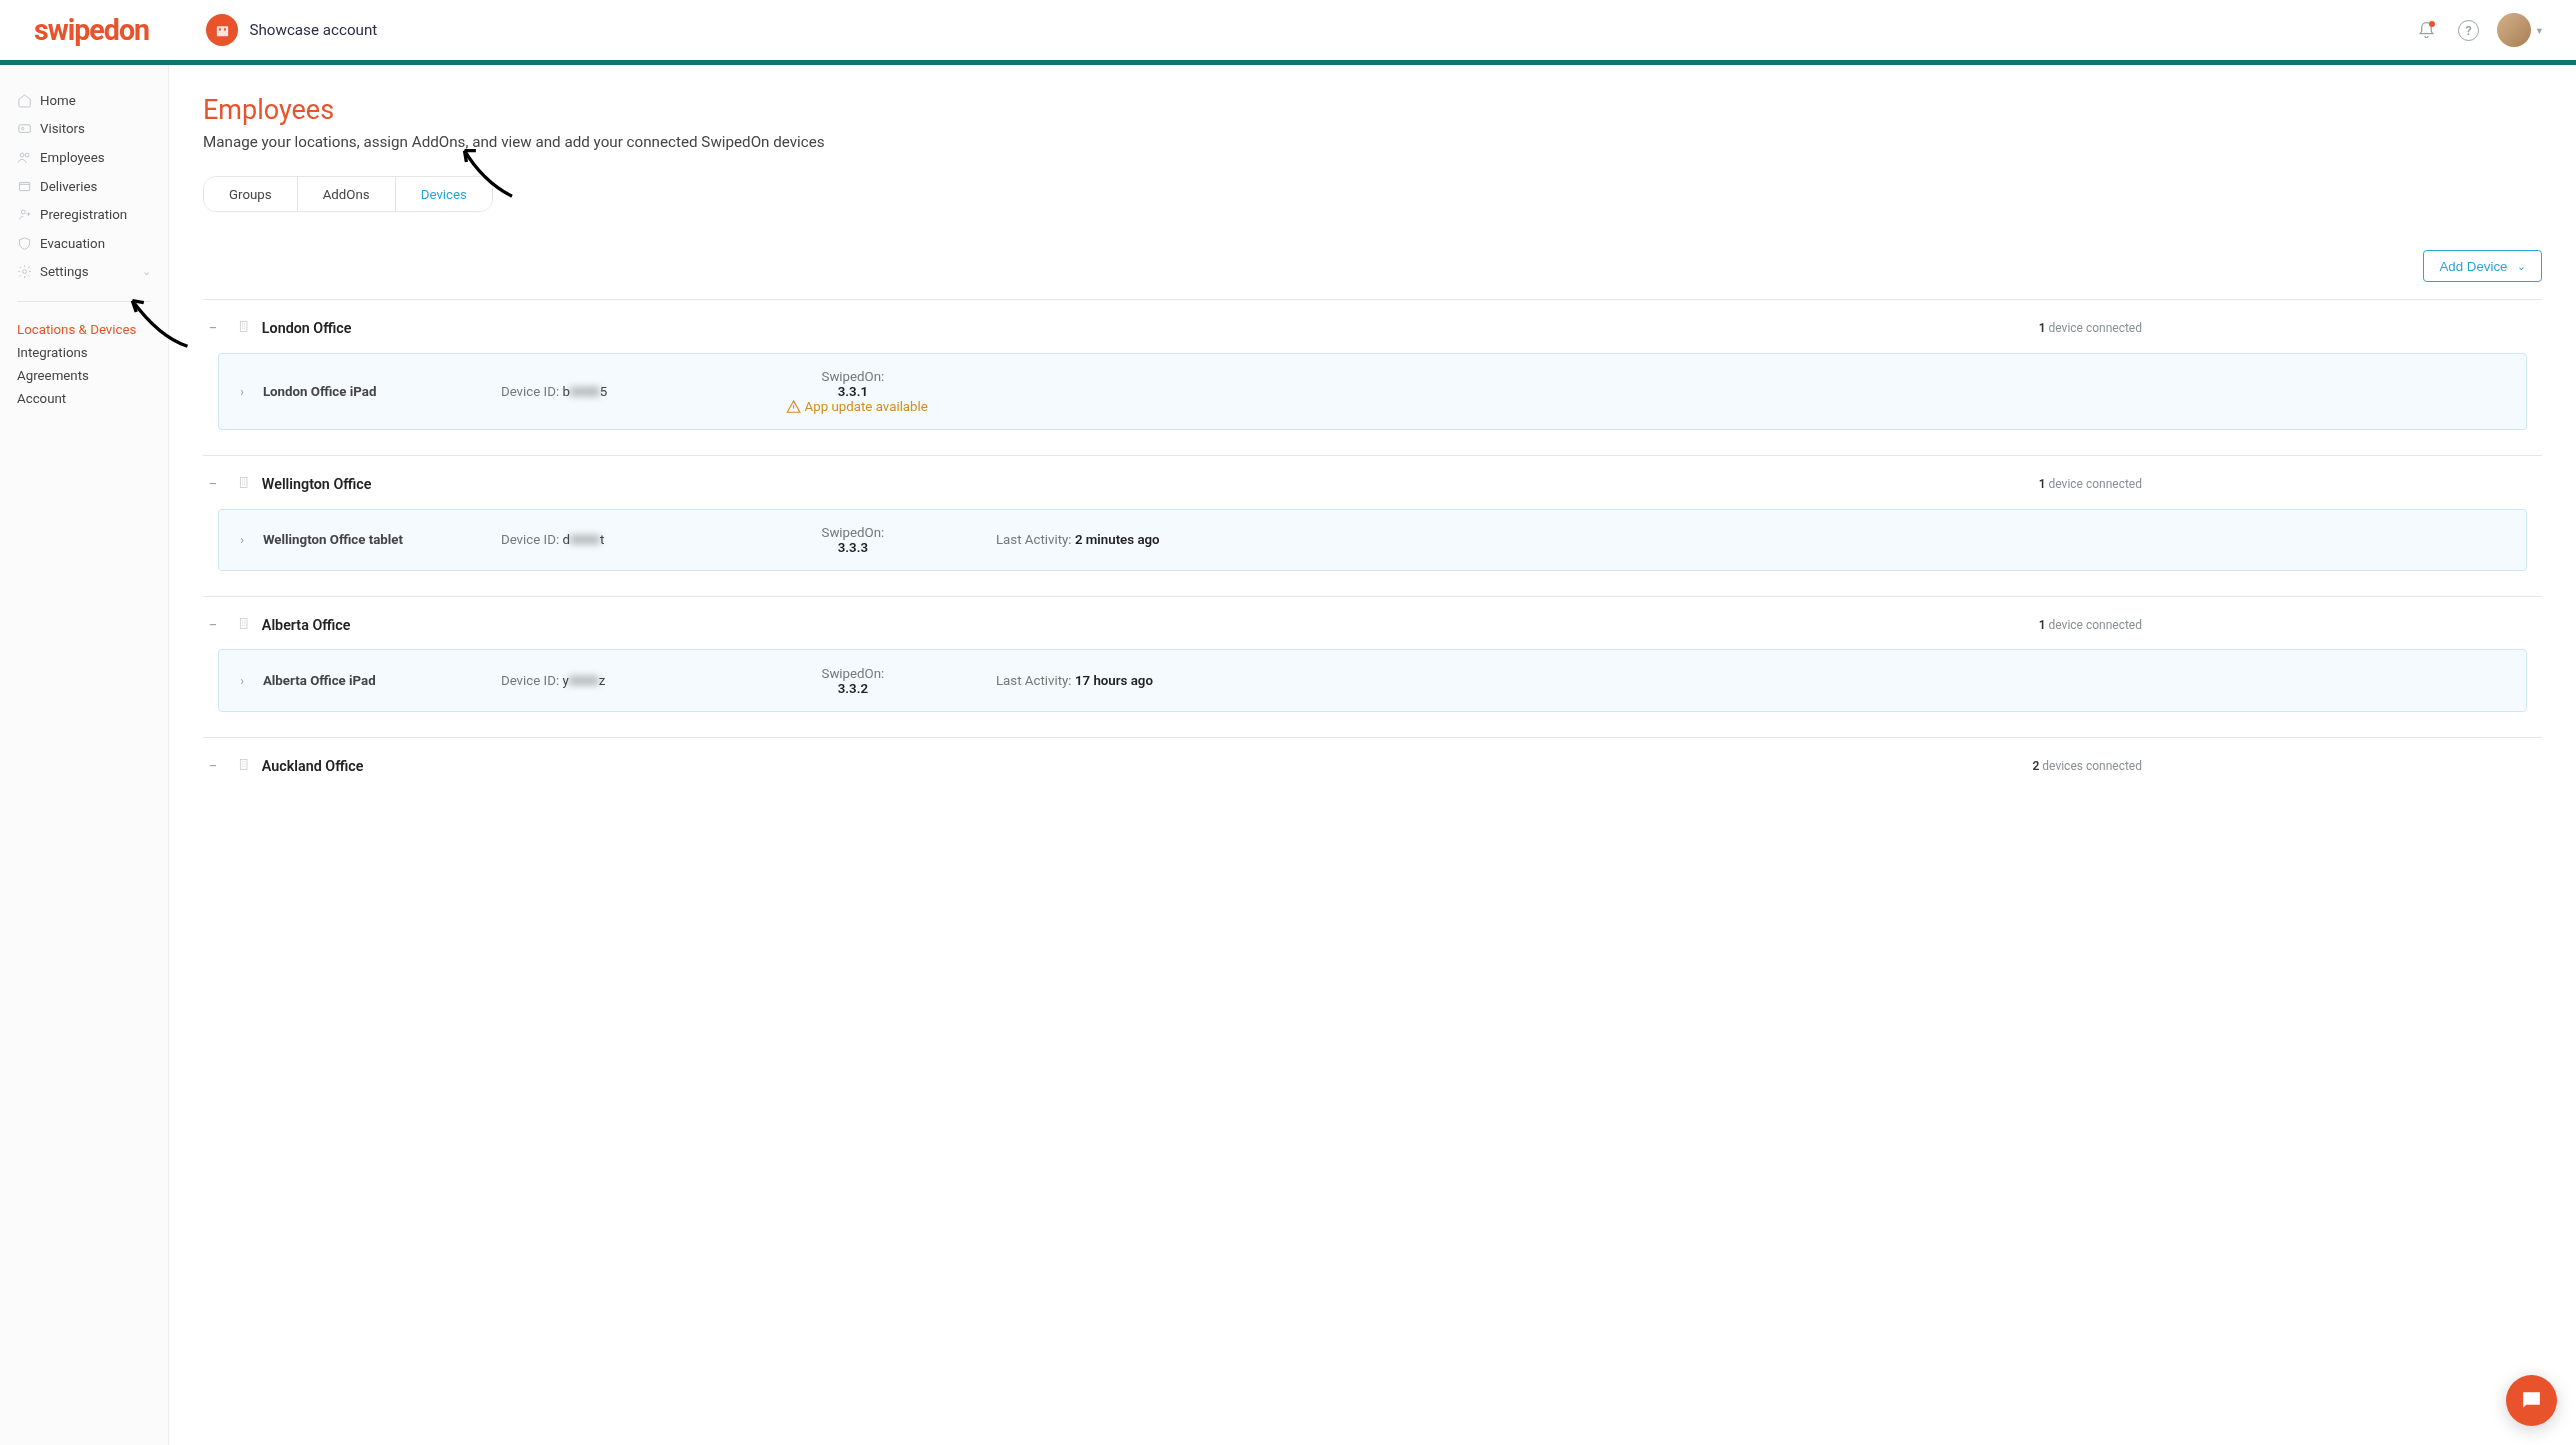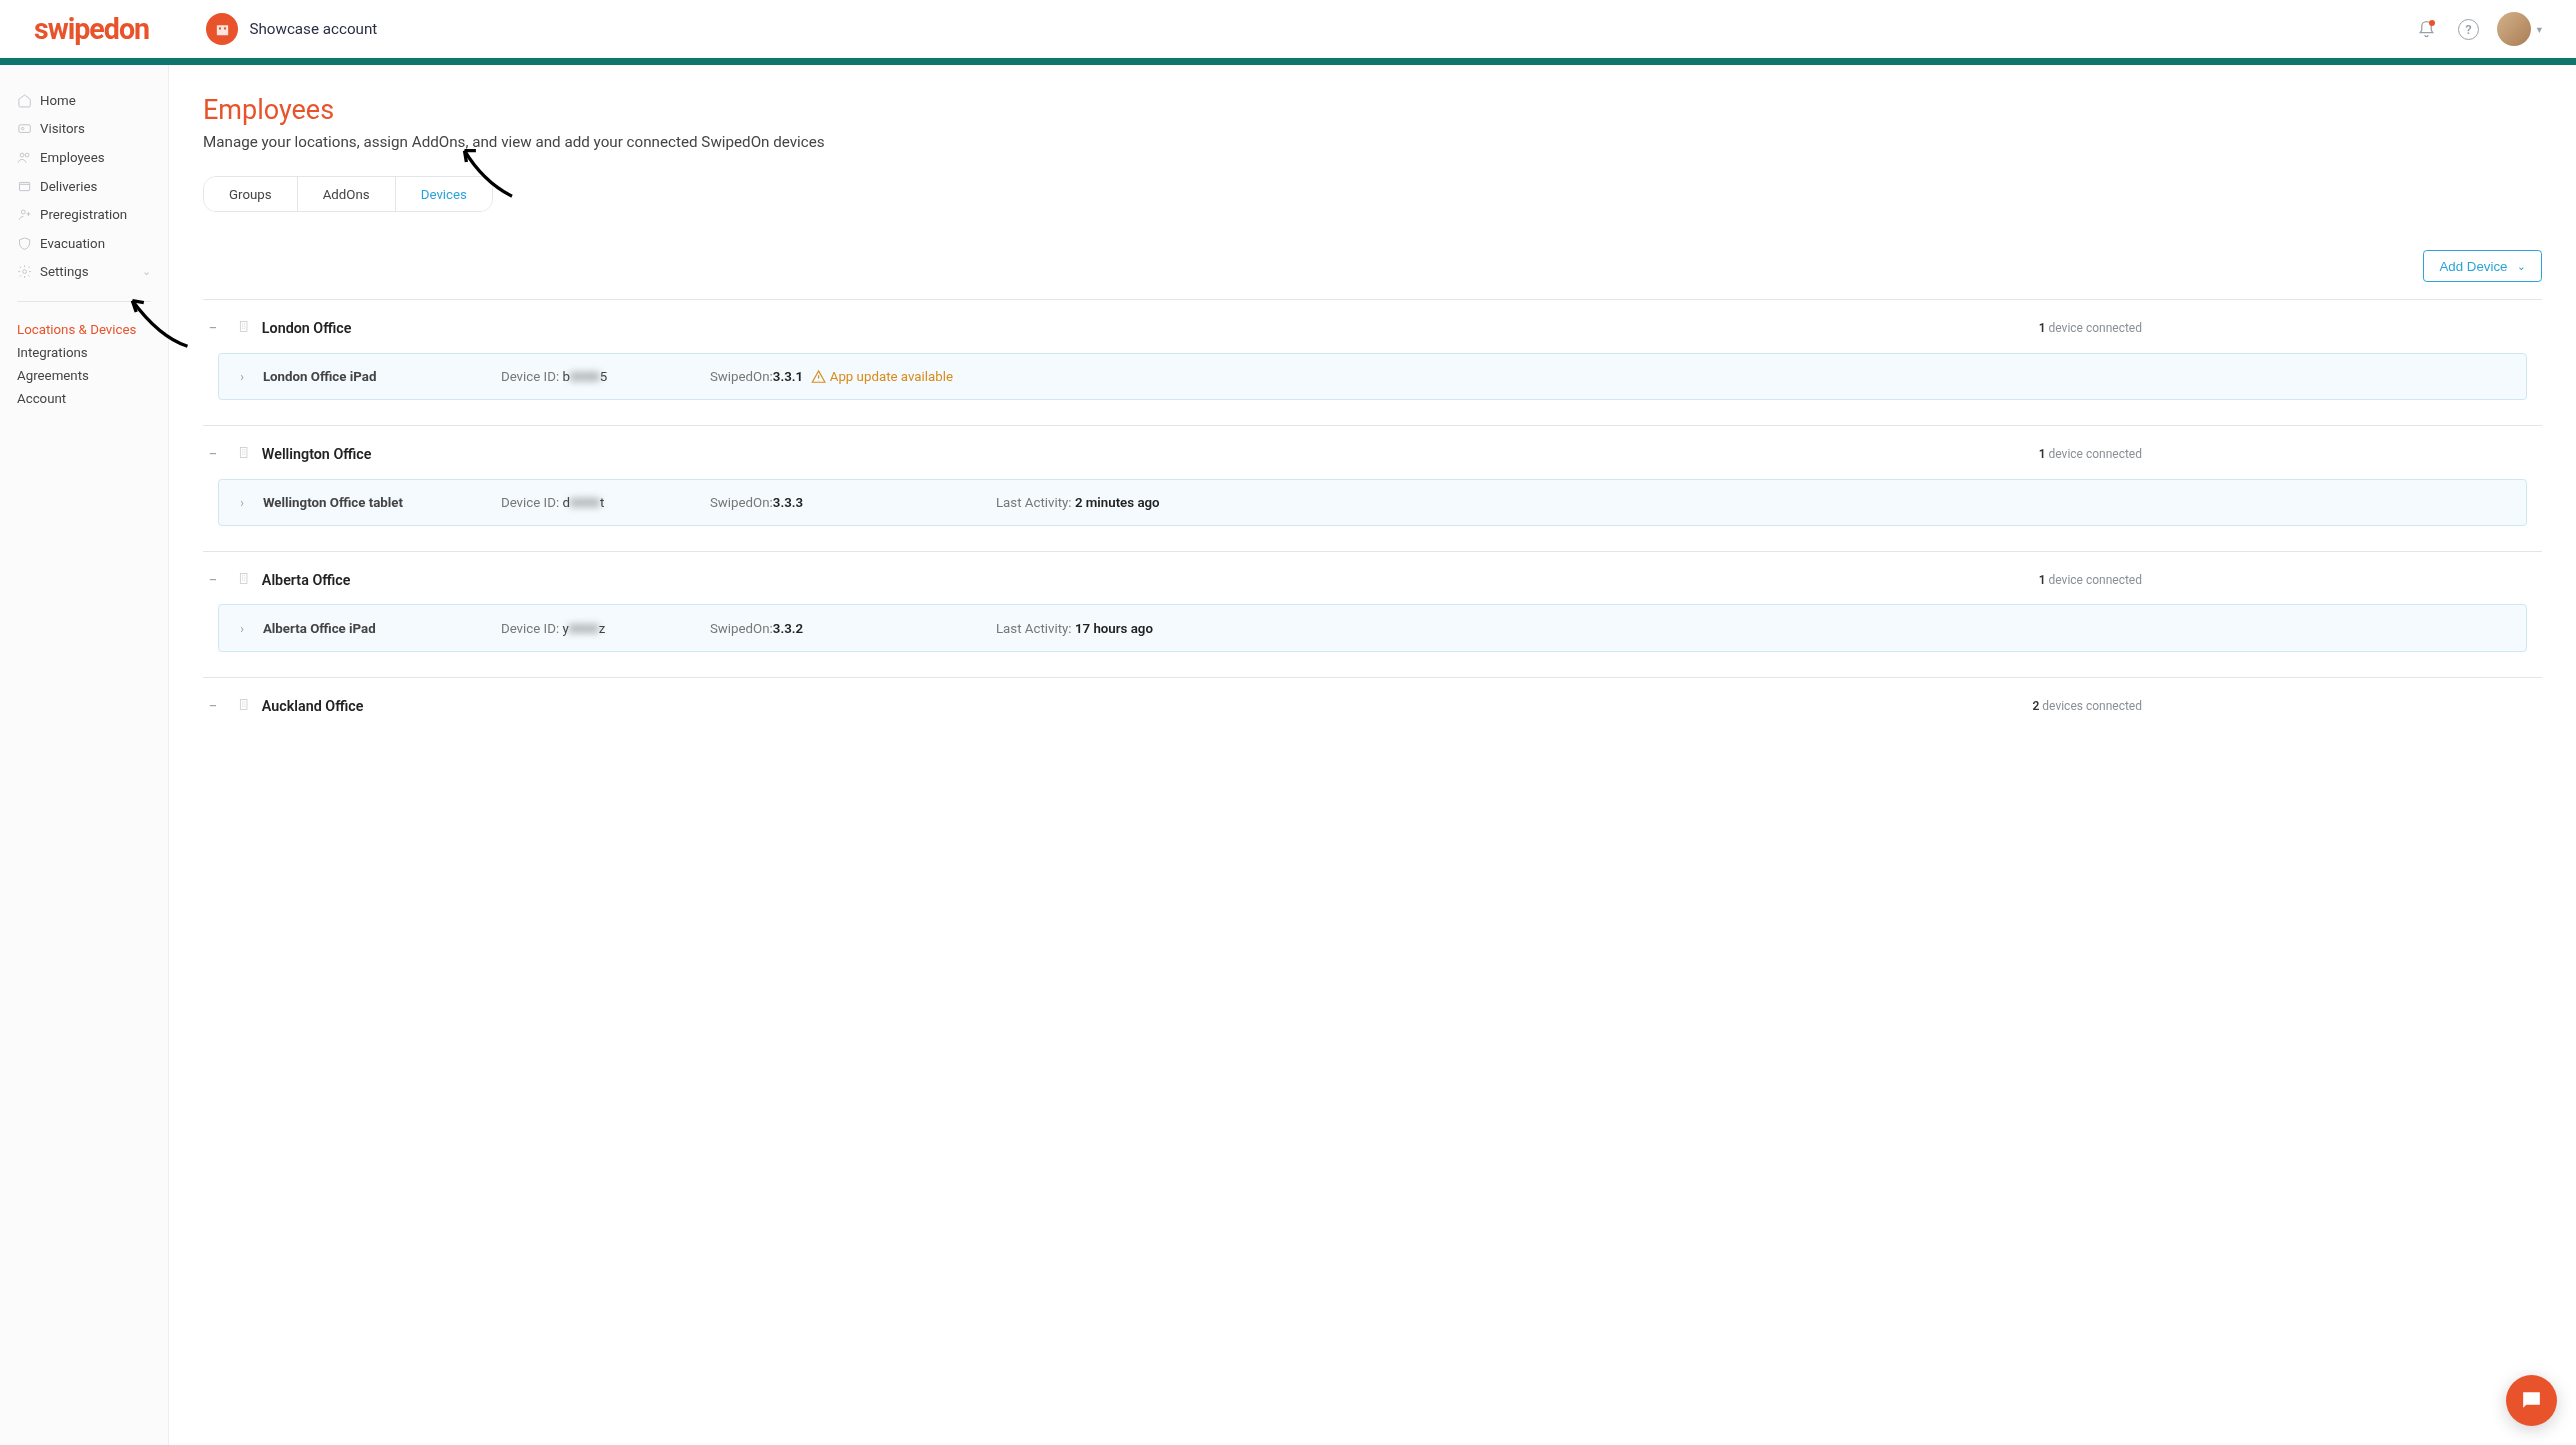--- a/index.html
+++ b/index.html
@@ -1,18 +1,18 @@
 <!DOCTYPE html>
 <html style="font-size:15.2px"><head>
 <meta charset="utf-8">
 <style>
 * { box-sizing: border-box; margin: 0; padding: 0; }
 body { font-family: -apple-system, BlinkMacSystemFont, "Segoe UI", Roboto, Helvetica, Arial, sans-serif; background: #fff; color: #222; font-size: 13.3px; overflow-x: hidden; }
 .app { display: flex; flex-direction: column; min-height: 100vh; }
-.topbar { height: 65px; display: flex; align-items: center; padding: 8px 34px; border-bottom: 7px solid #0f766e; background: #fff; }
+.topbar { height: 65px; display: flex; align-items: center; padding: 8px 34px; border-bottom: 5px solid #0f766e; background: #fff; }
 .brand { font-size: 28.6px; font-weight: 700; color: #e8532c; letter-spacing: -1px; margin-right: 57px; }
 .acct-badge { width: 32px; height: 32px; border-radius: 50%; background: #e8532c; display: flex; align-items: center; justify-content: center; margin-right: 11.4px; }
 .acct-badge svg { width: 17px; height: 17px; fill: #fff; }
 .acct-name { font-size: 15.2px; color: #2b2f45; }
 .topbar-spacer { flex: 1; }
 .topbar-icon { width: 38px; height: 38px; display: flex; align-items: center; justify-content: center; border-radius: 50%; margin-left: 3.8px; cursor: pointer; position: relative; }
 .notif-dot { position: absolute; top: 9.5px; right: 10.5px; width: 6.7px; height: 6.7px; border-radius: 50%; background: #e8532c; }
 .help-circle { border: 1.4px solid #9aa0a6; border-radius: 50%; width: 21px; height: 21px; display: flex; align-items: center; justify-content: center; color: #9aa0a6; font-size: 12.4px; font-weight: 600; }
 .avatar { width: 34px; height: 34px; border-radius: 50%; background: linear-gradient(135deg,#d3b28a,#a97d55); margin-left: 9.5px; }
 .chev-small { margin-left: 5.7px; color: #9aa0a6; font-size: 10.5px; }
@@ -42,21 +42,21 @@
 .bldg-icon { color: #c6cacd; margin-right: 11.4px; }
 .bldg-icon svg { width: 13.3px; height: 15.2px; fill: none; stroke: currentColor; stroke-width: 1.4; }
 .loc-name { font-weight: 600; font-size: 14.3px; color: #222; }
 .loc-status { margin-left: auto; margin-right: 400px; color: #8a8f95; font-size: 12px; }
 .loc-status .count { color: #333; font-weight: 600; }
 .device-row { margin: 0 15.2px; border: 1px solid #cfe7f3; background: #f4fafd; border-radius: 3.8px; padding: 15.2px 21px; display: flex; align-items: center; cursor: pointer; }
 .device-row .arrow { color: #9aa0a6; font-size: 12.4px; margin-right: 19px; }
 .col { font-size: 13.3px; color: #444; }
 .col.name { width: 238px; font-weight: bold; }
 .col.deviceid { width: 209px; }
-.col.version { width: 286px; display: flex; align-items: center; }
+.col.version { width: 286px; display: flex; align-items: center; flex-direction: column; }
 .col.activity { flex: 1; }
 .lbl { color: #777; }
 .val { color: #222; font-weight: 600; }
 .warn { color: #d98b1a; display: inline-flex; align-items: flex-start; margin-left: 7.6px; font-weight: 400; }
 .warn svg { width: 15.2px; height: 15.2px; margin-right: 3.8px; stroke: #d98b1a; fill: none; stroke-width: 1.8; }
 .blur { filter: blur(3.8px); }
 .arrow-annot { position: absolute; pointer-events: none; }
 .arrow-annot svg { stroke: #000; fill: none; stroke-width: 3.5; }
 .chat-fab { position: fixed; bottom: 19px; right: 19px; width: 51px; height: 51px; border-radius: 50%; background: #e8532c; display: flex; align-items: center; justify-content: center; cursor: pointer; box-shadow: 0 3.8px 17px rgba(0,0,0,0.18); }
 .chat-fab svg { width: 25px; height: 25px; fill: #fff; }

